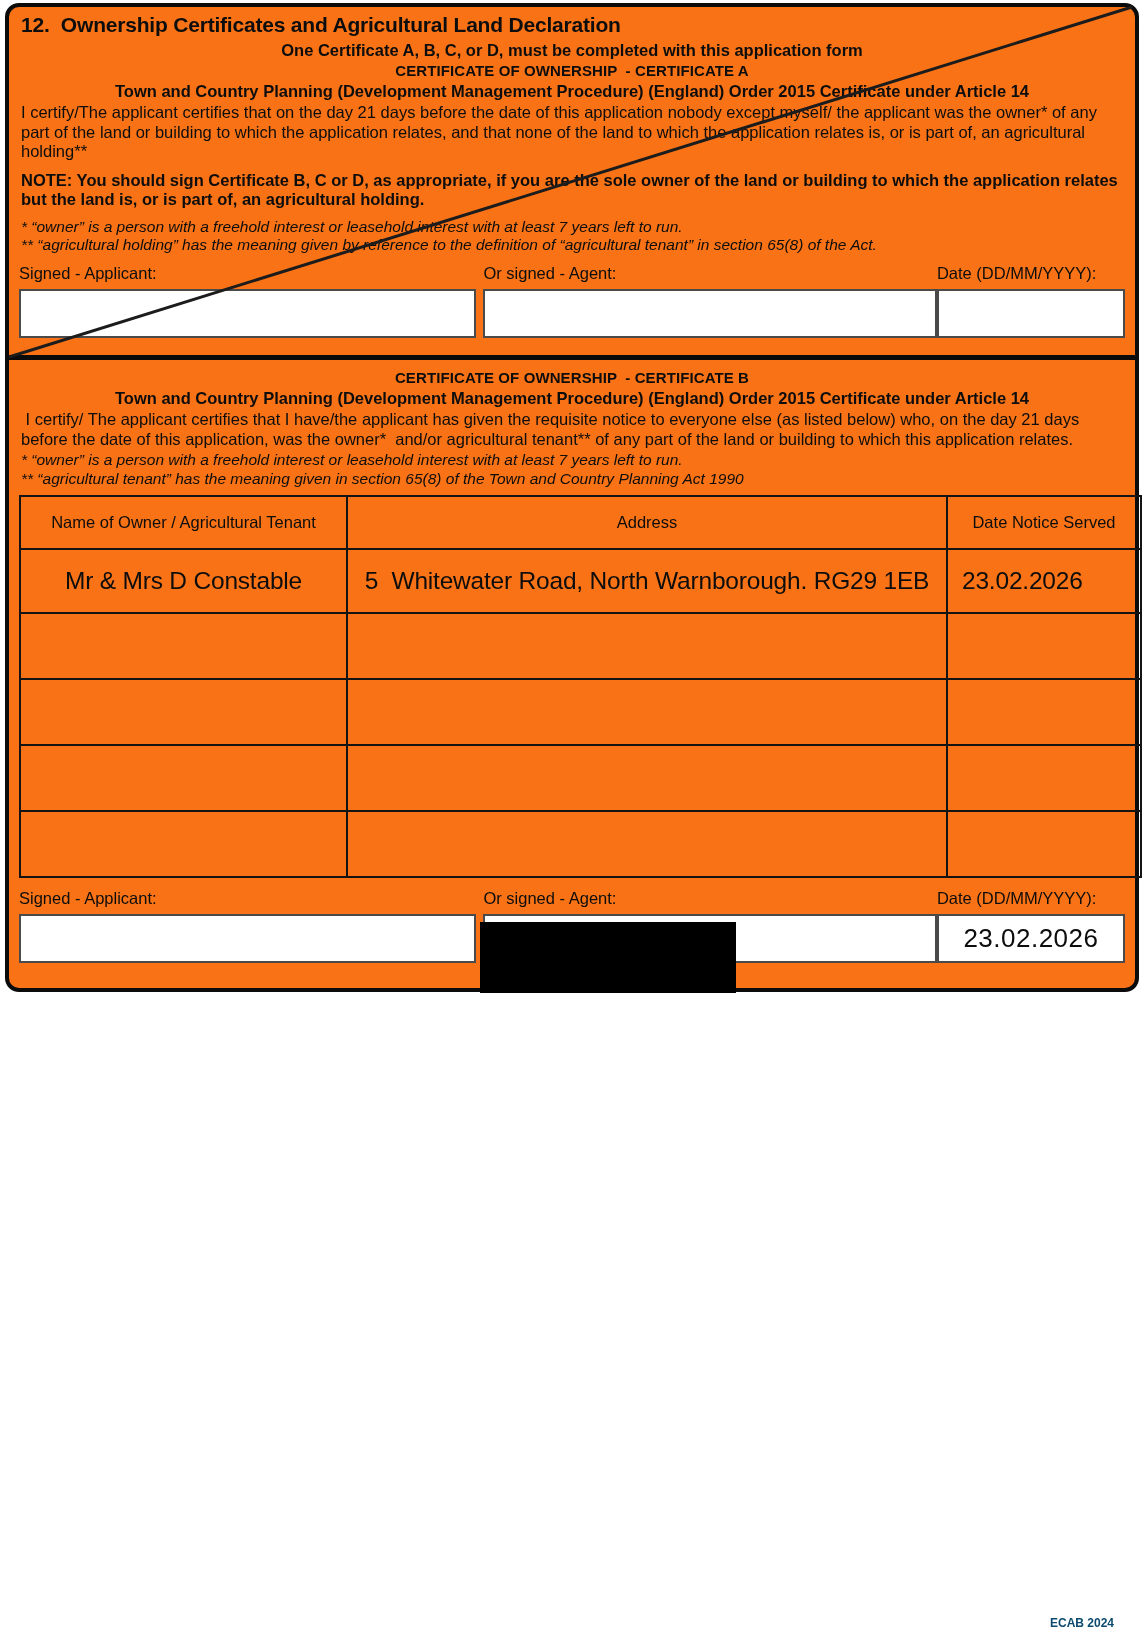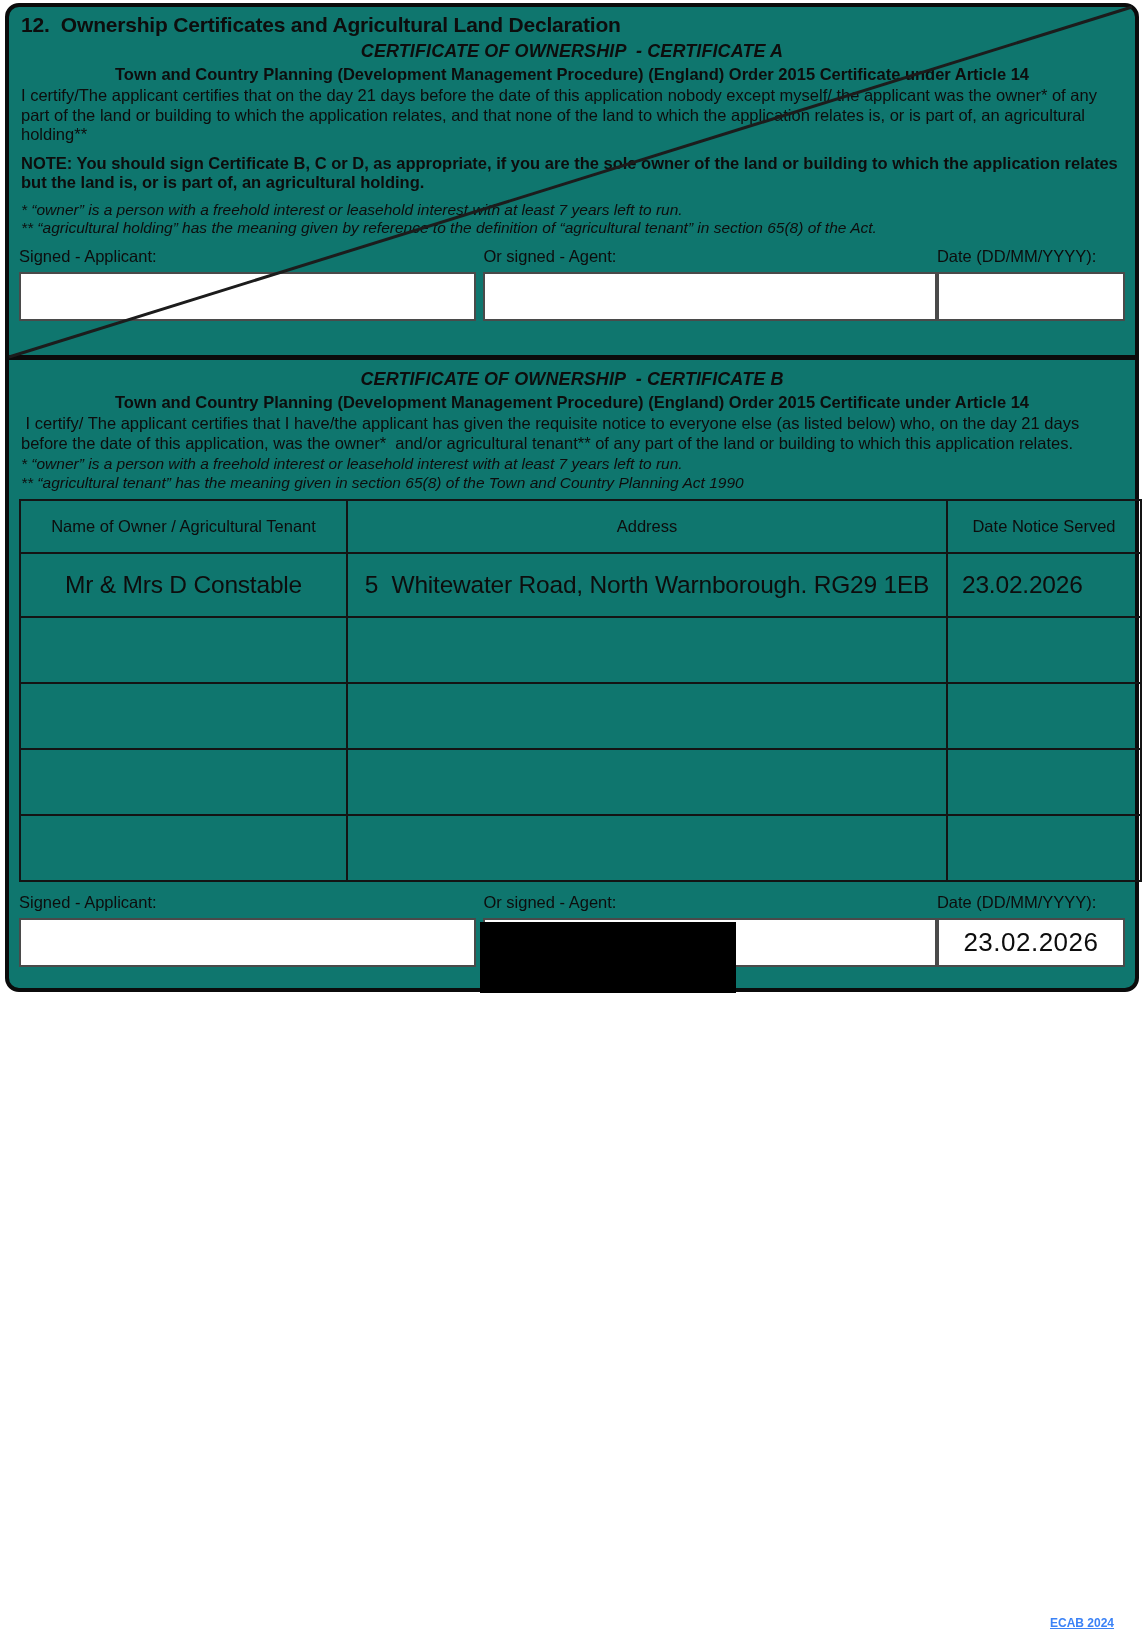--- a/index.html
+++ b/index.html
@@ -4,32 +4,32 @@
 <style>
   html,body{margin:0;padding:0;}
   body{
     width:1148px;height:1637px;position:relative;background:#ffffff;
     font-family:"Liberation Sans","DejaVu Sans",sans-serif;color:#0d0d0d;
     -webkit-font-smoothing:antialiased;
   }
   .pre{white-space:pre-wrap;}
   .form-outer{
     position:absolute;left:5px;top:3px;width:1134px;height:989px;
-    border:4px solid #0b0b0b;border-radius:14px;box-sizing:border-box;background:#0f766e;
+    border:4px solid #0b0b0b;border-radius:14px;box-sizing:border-box;background:#f97316;
   }
   
   .cert-a{
     position:relative;height:353px;box-sizing:border-box;
     border-bottom:5px solid #0b0b0b;padding:5px 10px 0 10px;
   }
   .section-title{font-size:21px;font-weight:bold;margin:1px 0 4px 2px;letter-spacing:-0.2px;}
   .center{text-align:center;}
   .b{font-weight:bold;}
   .line-intro{font-size:16.5px;margin-bottom:2px;}
-  .cert-heading{font-size:18px;letter-spacing:0.1px;margin:2px 0 3px 0;font-style:italic;}
+  .cert-heading{font-size:15px;letter-spacing:0.1px;margin:2px 0 3px 0;}
   .cert-subtitle{font-size:16.5px;margin-bottom:2px;}
   .para{font-size:16.5px;line-height:19.5px;margin:1px 0 0 2px;}
   .note{font-weight:bold;margin-top:9px;}
   .footnotes{font-style:italic;font-size:15.5px;line-height:18.5px;margin-top:8px;margin-left:2px;}
   .sig-row{display:flex;align-items:flex-start;margin-top:9px;}
   .sig-col{display:flex;flex-direction:column;}
   .sig-col.applicant{width:462px;}
   .sig-col.agent{width:458px;margin-left:7px;}
   .sig-col.date{width:190px;margin-left:auto;}
   .sig-label{font-size:16.5px;height:21px;}
@@ -55,30 +55,31 @@
   td.cell-date{text-align:left;padding-left:14px;}
   .sig-row-b{display:flex;align-items:flex-start;margin-top:11px;}
   .date-box-value{
     font-size:26px;text-align:center;line-height:45px;letter-spacing:0.5px;
   }
   
   .redaction{
     position:absolute;left:480px;top:922px;width:256px;height:71px;background:#000;z-index:6;
   }
   .footer-code{
-    position:absolute;left:1050px;top:1616px;font-size:12px;font-weight:600;color:#3b82f6;text-decoration:underline;
+    position:absolute;left:1050px;top:1616px;font-size:12px;font-weight:600;color:#0c4a6e;
   }
 </style>
 </head>
 <body>
 
 <div class="form-outer">
 
   <div class="cert-a">
     <div class="section-title pre">12.  Ownership Certificates and Agricultural Land Declaration</div>
+    <div class="center b line-intro">One Certificate A, B, C, or D, must be completed with this application form</div>
     <div class="center b cert-heading pre">CERTIFICATE OF OWNERSHIP  - CERTIFICATE A</div>
     <div class="center b cert-subtitle">Town and Country Planning (Development Management Procedure) (England) Order 2015 Certificate under Article 14</div>
     <div class="para">I certify/The applicant certifies that on the day 21 days before the date of this application nobody except myself/ the applicant was the owner* of any part of the land or building to which the application relates, and that none of the land to which the application relates is, or is part of, an agricultural holding**</div>
     <div class="para note">NOTE: You should sign Certificate B, C or D, as appropriate, if you are the sole owner of the land or building to which the application relates but the land is, or is part of, an agricultural holding.</div>
     <div class="footnotes">
       <div>* “owner” is a person with a freehold interest or leasehold interest with at least 7 years left to run.</div>
       <div>** “agricultural holding” has the meaning given by reference to the definition of “agricultural tenant” in section 65(8) of the Act.</div>
     </div>
     <div class="sig-row">
       <div class="sig-col applicant">

